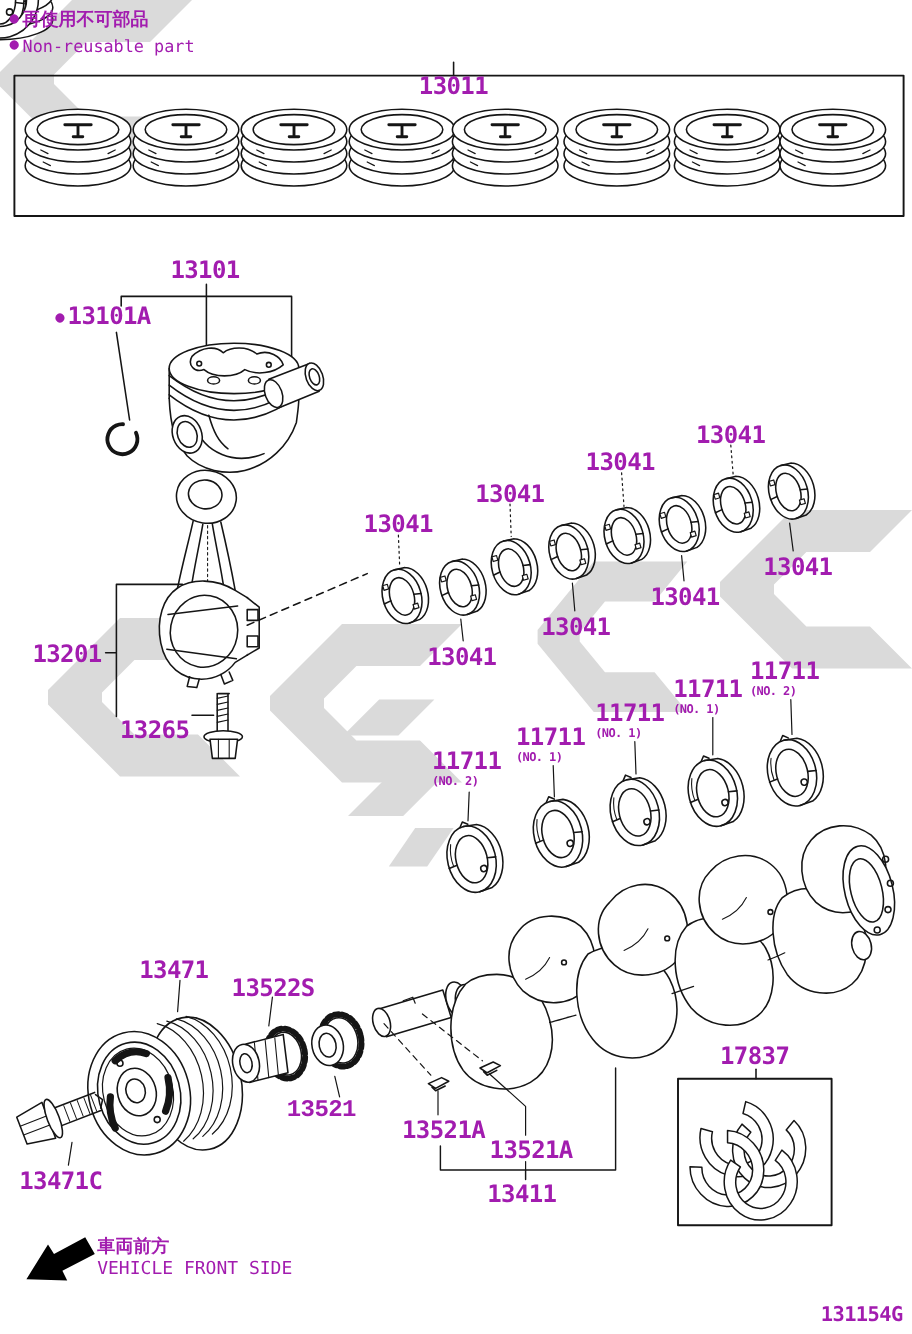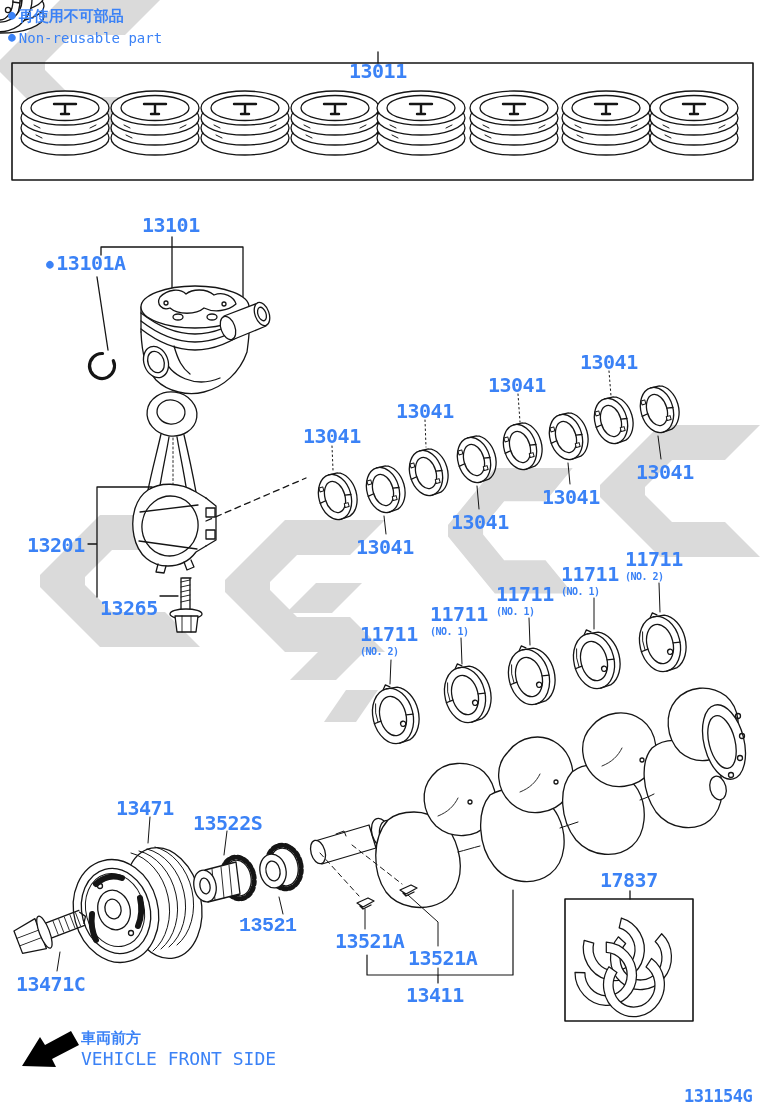--- a/index.html
+++ b/index.html
@@ -1,28 +1,28 @@
 <!DOCTYPE html>
 <html><head>
 <meta charset="utf-8">
 <style>
   html,body{margin:0;padding:0;background:#fff;}
   #stage{position:relative;width:760px;height:1112px;background:#fff;overflow:hidden;
-         font-family:"DejaVu Sans Mono","Liberation Mono",monospace;color:#3b82f6;}
+         font-family:"DejaVu Sans Mono","Liberation Mono",monospace;color:#a21caf;}
   #art{position:absolute;left:0;top:0;}
   .pn{position:absolute;font-weight:bold;font-size:20px;letter-spacing:-0.5px;
       line-height:1;white-space:nowrap;}
   .pnv{font-weight:bold;font-size:10px;letter-spacing:-0.5px;line-height:1;margin-top:3px;}
   .mb{position:absolute;line-height:1;white-space:nowrap;}
   .mb .num{font-weight:bold;font-size:20px;letter-spacing:-0.5px;}
   .bullet{font-size:13px;vertical-align:2px;margin-right:3px;}
   .legend{position:absolute;white-space:nowrap;line-height:1;}
   .jp{font-family:"DejaVu Sans","Liberation Sans",sans-serif;font-size:15px;font-weight:bold;}
   .en{font-size:14px;}
-  .footer-en{font-size:18px;}
+  .footer-en{font-size:15px;}
   .code{position:absolute;font-weight:bold;font-size:17px;letter-spacing:-0.5px;}
 </style>
 </head>
 <body>
 
 <div id="stage">
 
 <svg id="art" width="760" height="1112" viewBox="0 0 760 1112">
 
   <g fill="#dadada" stroke="none">

